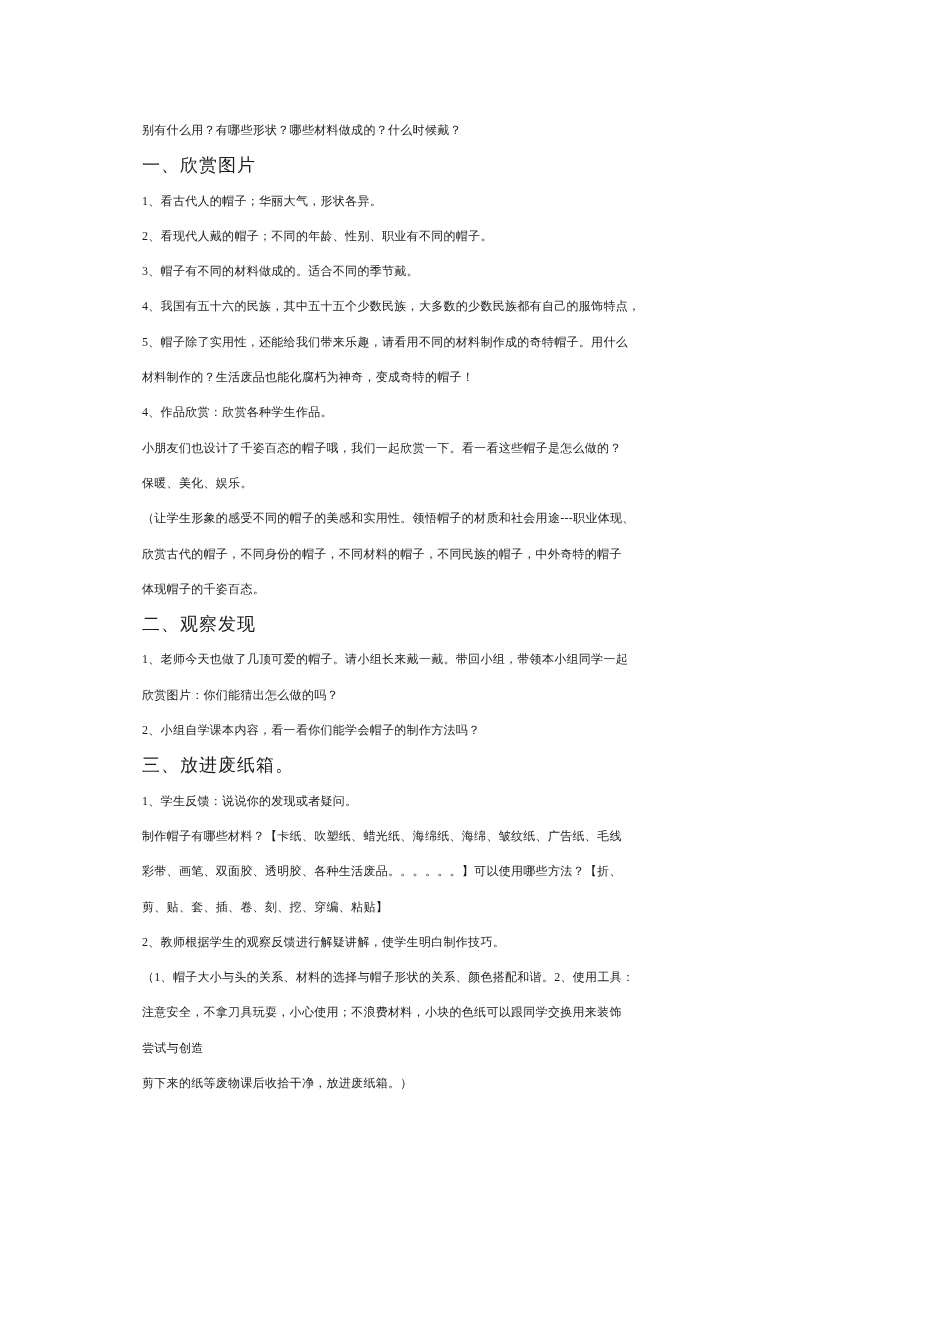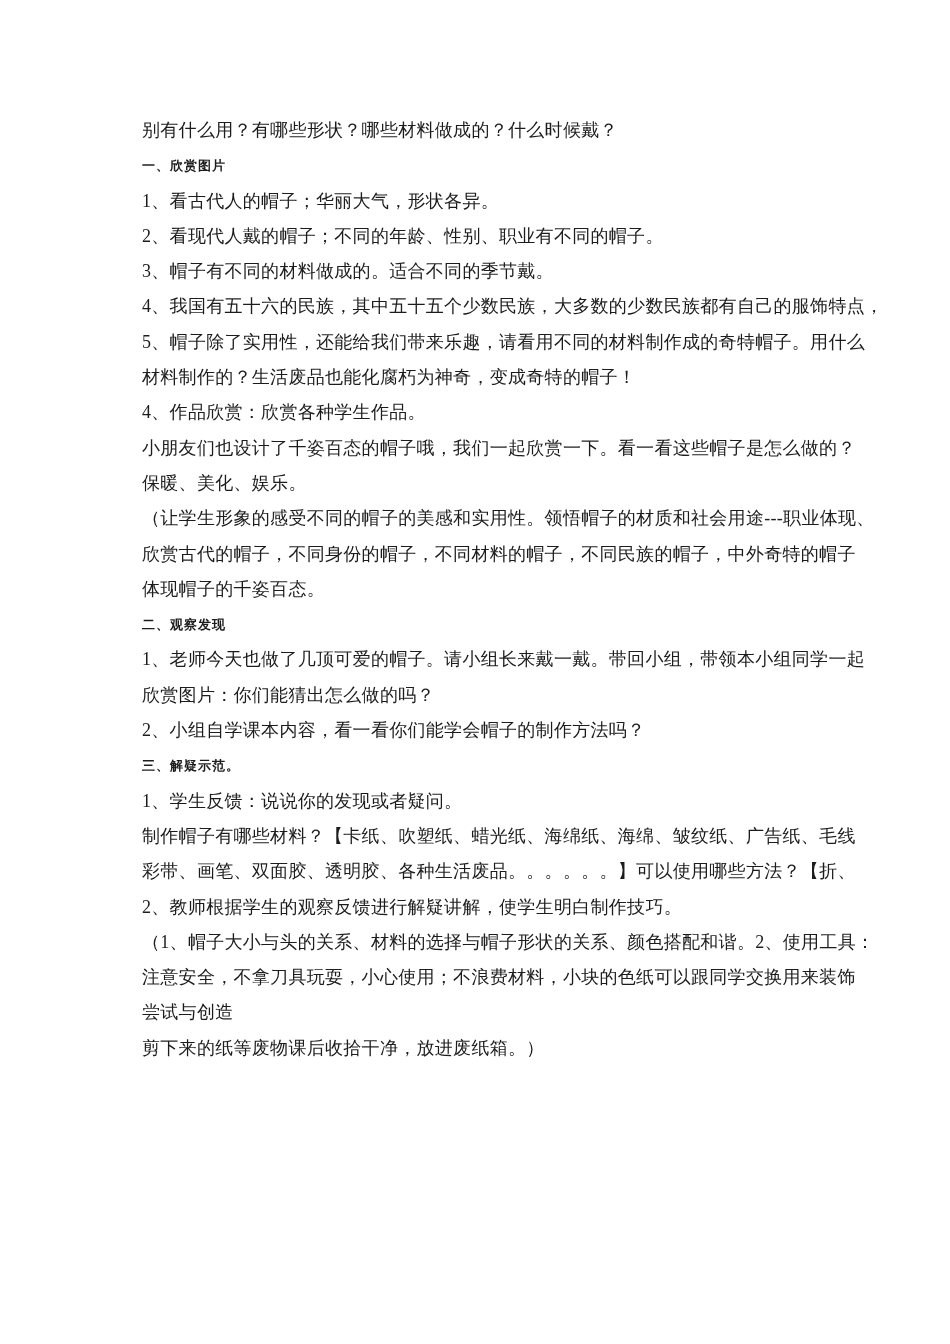--- a/index.html
+++ b/index.html
@@ -14,30 +14,30 @@
     background: #ffffff;
     box-sizing: border-box;
     padding: 113px 100px 0 142px;
     overflow: hidden;
   }
   .text-block {
     width: 708px;
   }
   .line {
     font-family: "Liberation Serif", "DejaVu Serif", serif;
-    font-size: 18px;
+    font-size: 12px;
     line-height: 35.3px;
     letter-spacing: 0.3px;
     white-space: nowrap;
     color: #1c1c1c;
   }
   .line.heading {
     font-family: "Liberation Sans", "DejaVu Sans", sans-serif;
-    font-weight: 700;
-    font-size: 13px;
+    font-weight: 400;
+    font-size: 18px;
     letter-spacing: 1px;
   }
 </style>
 </head>
 <body>
 
 <div class="page" style="background: rgb(255, 255, 255);">
   <div class="text-block" id="lines-container" style="color: rgb(28, 28, 28);">
       <div class="line body">别有什么用？有哪些形状？哪些材料做成的？什么时候戴？</div>
       <div class="line heading">一、欣赏图片</div>
@@ -50,23 +50,24 @@
       <div class="line body">4、作品欣赏：欣赏各种学生作品。</div>
       <div class="line body">小朋友们也设计了千姿百态的帽子哦，我们一起欣赏一下。看一看这些帽子是怎么做的？</div>
       <div class="line body">保暖、美化、娱乐。</div>
       <div class="line body">（让学生形象的感受不同的帽子的美感和实用性。领悟帽子的材质和社会用途---职业体现、</div>
       <div class="line body">欣赏古代的帽子，不同身份的帽子，不同材料的帽子，不同民族的帽子，中外奇特的帽子</div>
       <div class="line body">体现帽子的千姿百态。</div>
       <div class="line heading">二、观察发现</div>
       <div class="line body">1、老师今天也做了几顶可爱的帽子。请小组长来戴一戴。带回小组，带领本小组同学一起</div>
       <div class="line body">欣赏图片：你们能猜出怎么做的吗？</div>
       <div class="line body">2、小组自学课本内容，看一看你们能学会帽子的制作方法吗？</div>
-      <div class="line heading">三、解疑示范。</div>
+      <div class="line heading">三、放进废纸箱。</div>
       <div class="line body">1、学生反馈：说说你的发现或者疑问。</div>
       <div class="line body">制作帽子有哪些材料？【卡纸、吹塑纸、蜡光纸、海绵纸、海绵、皱纹纸、广告纸、毛线</div>
       <div class="line body">彩带、画笔、双面胶、透明胶、各种生活废品。。。。。。】可以使用哪些方法？【折、</div>
+      <div class="line body">剪、贴、套、插、卷、刻、挖、穿编、粘贴】</div>
       <div class="line body">2、教师根据学生的观察反馈进行解疑讲解，使学生明白制作技巧。</div>
       <div class="line body">（1、帽子大小与头的关系、材料的选择与帽子形状的关系、颜色搭配和谐。2、使用工具：</div>
       <div class="line body">注意安全，不拿刀具玩耍，小心使用；不浪费材料，小块的色纸可以跟同学交换用来装饰</div>
       <div class="line body">尝试与创造</div>
       <div class="line body">剪下来的纸等废物课后收拾干净，放进废纸箱。）</div>
     </div>
 </div>
 
 </body></html>

